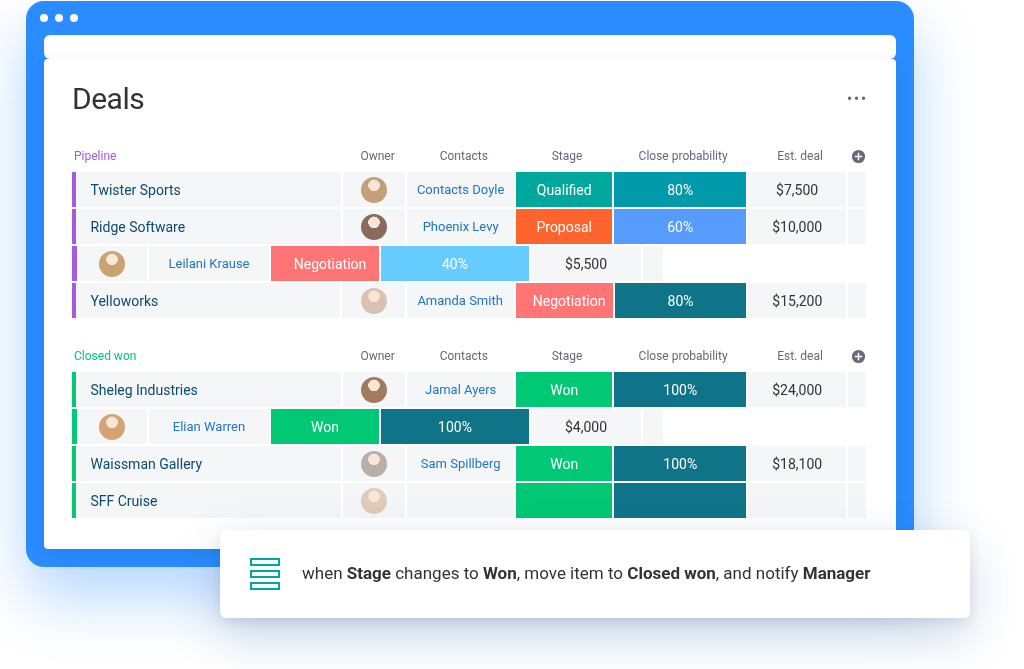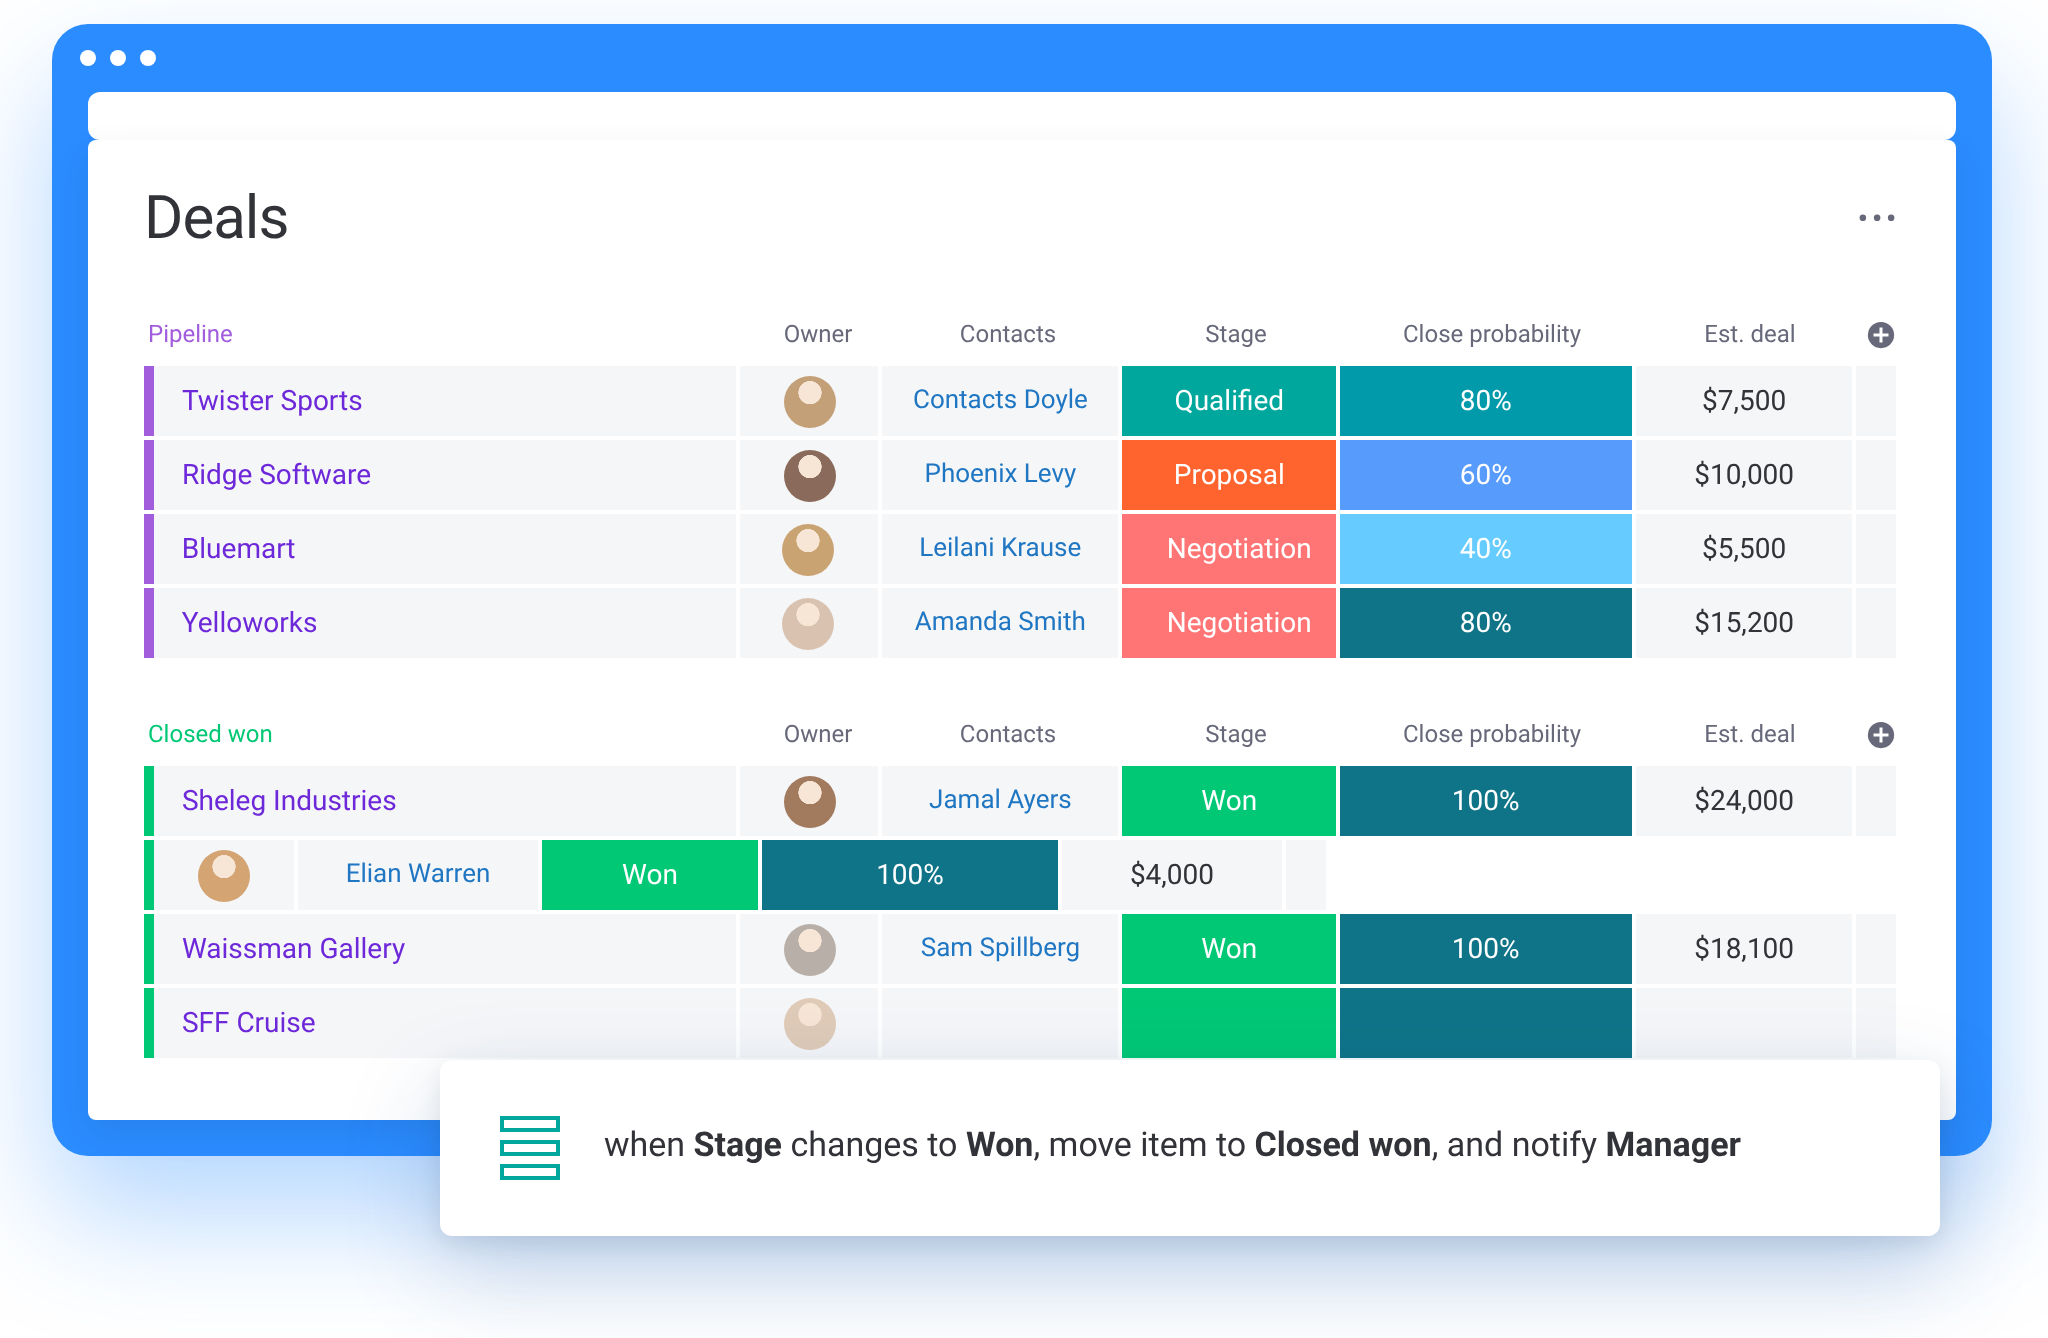--- a/index.html
+++ b/index.html
@@ -6,22 +6,22 @@
   body {
     font-family: -apple-system, BlinkMacSystemFont, "Segoe UI", Roboto, Helvetica, Arial, sans-serif;
     background: #ffffff;
     width: 1024px;
     height: 669px;
     position: relative;
     overflow: hidden;
   }
   .frame {
     position: absolute;
-    top: 12px; left: 26px;
-    width: 970px; height: 566px;
+    top: 1px; left: 26px;
+    width: 888px; height: 566px;
     background: #2b8cff;
     border-radius: 18px;
     box-shadow: 0 30px 60px rgba(43,140,255,0.35);
   }
   .titlebar {
     height: 34px;
     padding: 10px 14px;
     display: flex;
     align-items: center;
     gap: 7px;
@@ -55,21 +55,21 @@
   .head-contacts { width:120px; }
   .head-stage { width:108px; }
   .head-prob { width:148px; }
   .head-est { width:110px; }
   .head-plus { width:20px; color:#676879; cursor:pointer; display:flex; align-items:center; justify-content:center;}
   .row { display:flex; align-items:stretch; height:35px; margin-bottom:2px; }
   .bar { width:5px; }
   .bar.pipeline { background:#a25ddc; }
   .bar.closedwon { background:#00c875; }
   .cell { display:flex; align-items:center; justify-content:center; background:#f5f6f8; margin-right:2px;}
-  .name-cell { width:295px; justify-content:flex-start; padding-left:14px; font-size:14px; color:#6d28d9;}
+  .name-cell { width:295px; justify-content:flex-start; padding-left:14px; font-size:14px; color:#0c4a6e;}
   .owner-cell { width:70px; }
   .avatar { width:26px; height:26px; border-radius:50%; display:inline-block; }
   .contacts-cell { width:120px; font-size:13px; color:#1f76c2; cursor:pointer;}
   .stage-cell { width:108px; color:#fff; font-size:14px; cursor:pointer;}
   .prob-cell { width:148px; color:#fff; font-size:14px; cursor:pointer;}
   .est-cell { width:110px; font-size:14px; color:#323338;}
   .blank-cell { width:20px; background:#f5f6f8;}
   .c-qualified { background:#00a79d !important; }
   .c-proposal  { background:#ff642e !important; }
   .c-negotiation { background:#ff7575 !important;padding-left:10px; }
@@ -149,21 +149,20 @@
               <span class="avatar" style="background: radial-gradient(circle at 50% 32%, #f7e5d6 26%, #8a6a5a 27%);"></span>
             </div>
             <div class="cell contacts-cell">Phoenix Levy</div>
             <div class="cell stage-cell c-proposal">Proposal</div>
             <div class="cell prob-cell c-blue">60%</div>
             <div class="cell est-cell">$10,000</div>
             <div class="cell blank-cell"></div>
           </div>
           <div class="row">
             <div class="bar pipeline"></div>
-            <div class="cell name-cell">Bluemart</div>
             <div class="cell owner-cell">
               <span class="avatar" style="background: radial-gradient(circle at 50% 32%, #f7e5d6 26%, #caa372 27%);"></span>
             </div>
             <div class="cell contacts-cell">Leilani Krause</div>
             <div class="cell stage-cell c-negotiation">Negotiation</div>
             <div class="cell prob-cell c-lteal">40%</div>
             <div class="cell est-cell">$5,500</div>
             <div class="cell blank-cell"></div>
           </div>
           <div class="row">

